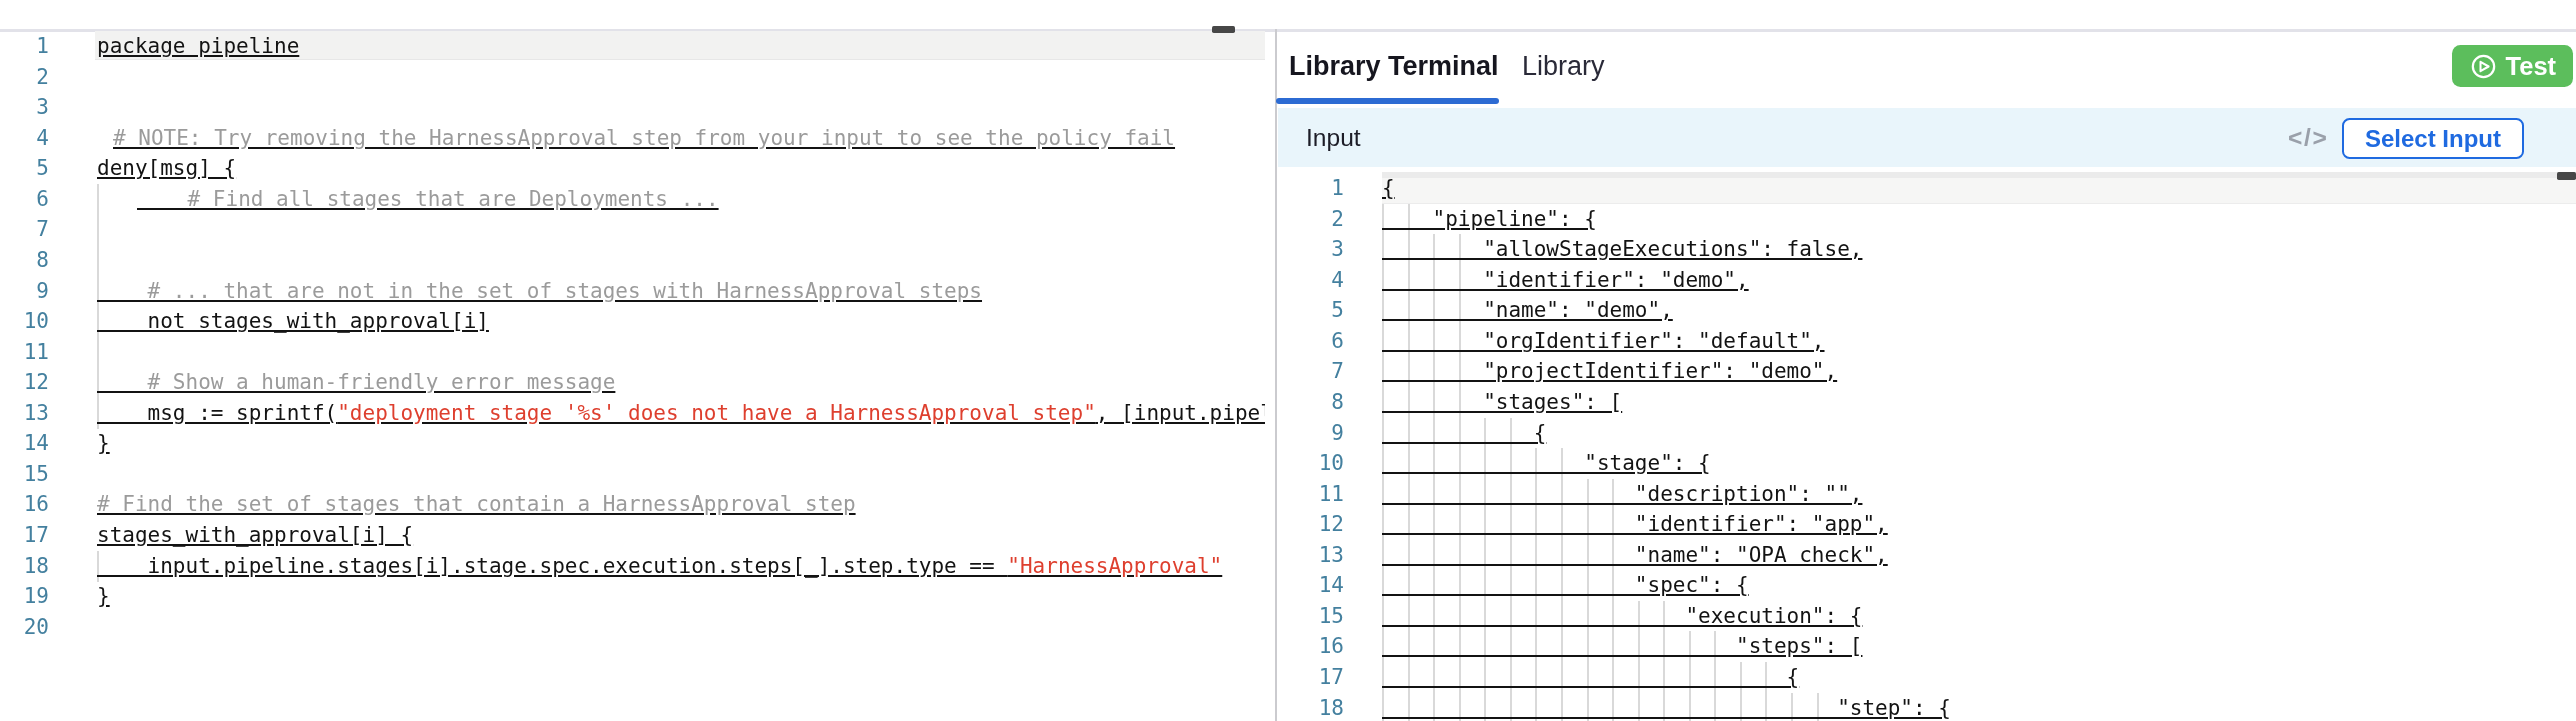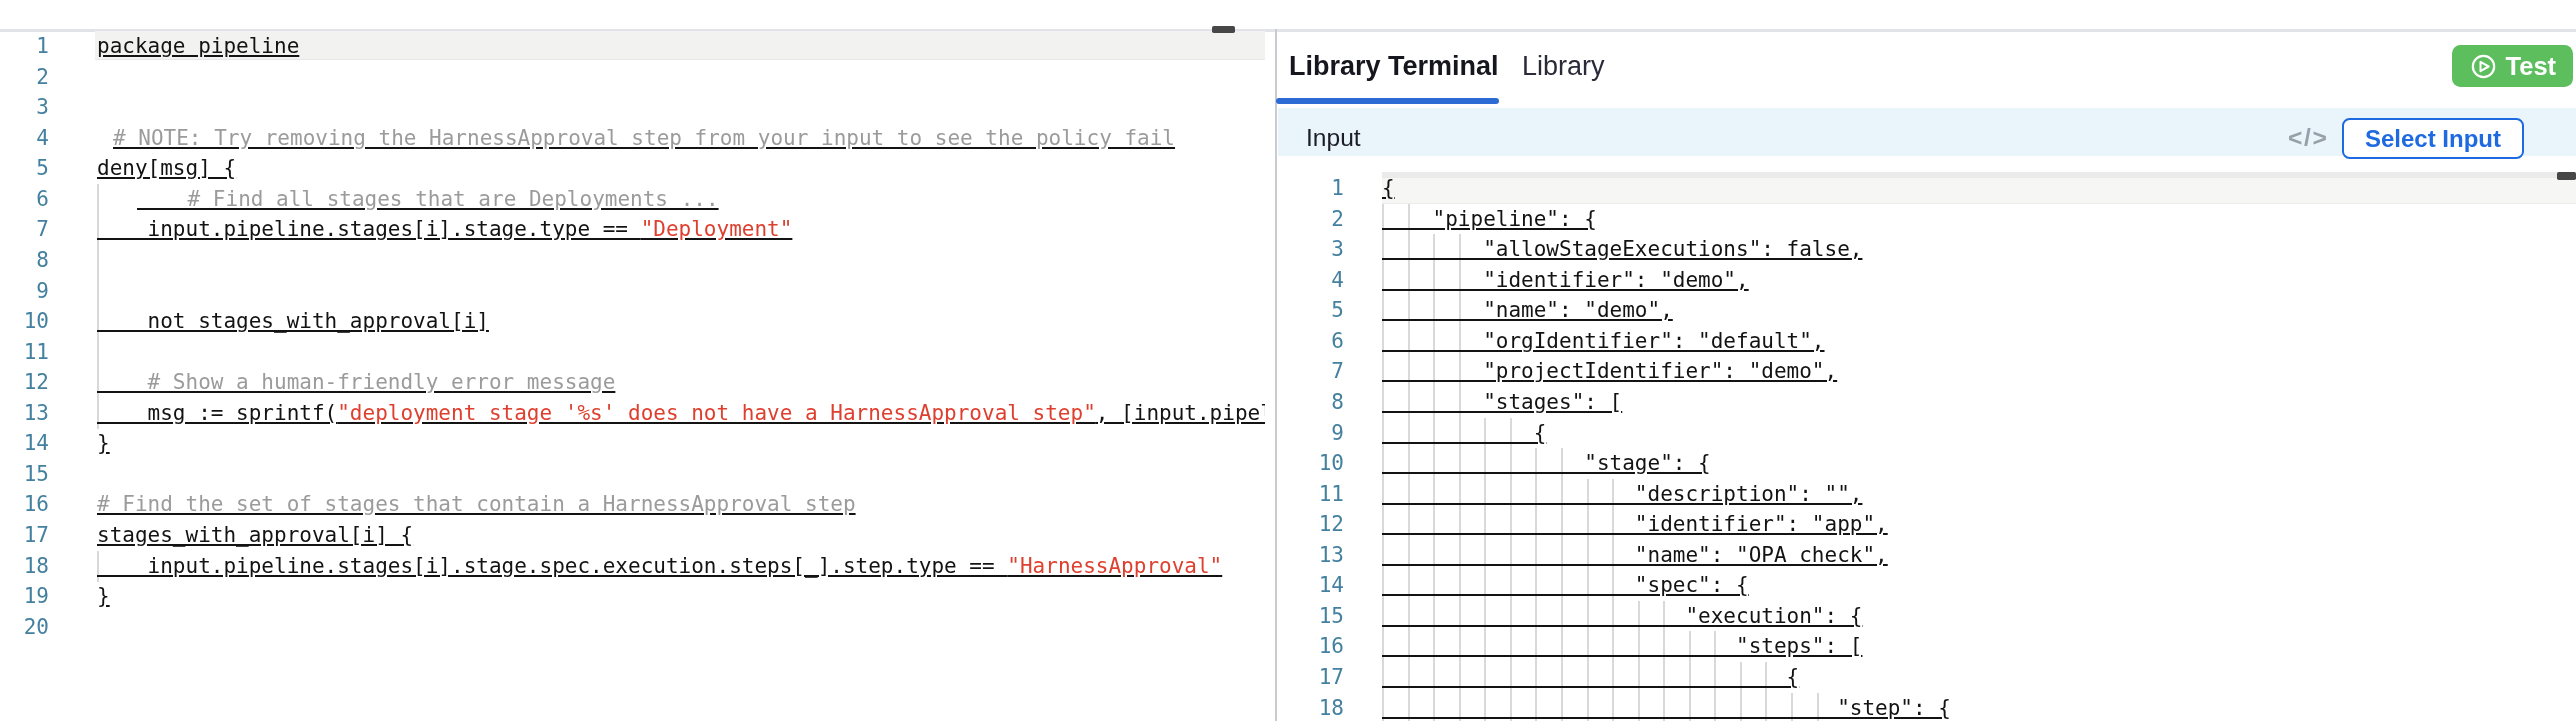--- a/index.html
+++ b/index.html
@@ -29,21 +29,21 @@
   .hthumb-right{position:absolute;left:2557px;top:172px;width:18.7px;height:7.6px;background:#474747;border-radius:1.7px;}
   
   .tab{position:absolute;top:51px;font-size:27px;cursor:pointer;}
   #tab-testing{left:1289px;font-weight:700;color:#16161f;}
   #tab-library{left:1522px;font-weight:400;color:#2a2a38;}
   .tab-underline{position:absolute;left:1276px;top:98px;width:223px;height:6px;background:#2c6bd3;border-radius:3.4px;}
   .test-button{position:absolute;left:2452px;top:45px;width:121px;height:42px;background:#5cbe5c;border-radius:8.5px;
                display:flex;align-items:center;justify-content:center;gap:7.6px;cursor:pointer;}
   .test-button span{color:#ffffff;font-size:25.5px;font-weight:700;}
   
-  .input-bar{position:absolute;left:1278px;top:108px;width:1298px;height:48px;background:#e9f5fb;}
+  .input-bar{position:absolute;left:1278px;top:108px;width:1298px;height:59px;background:#e9f5fb;}
   .input-title{position:absolute;left:28px;top:0;height:59px;line-height:59px;font-size:24.6px;font-weight:500;color:#1d1d27;}
   .code-toggle{position:absolute;left:1010px;top:0;height:59px;line-height:59px;font-size:24.6px;font-weight:700;
                color:#9aa0aa;letter-spacing:1.7px;cursor:pointer;}
   .select-input-btn{position:absolute;left:1064px;top:10.2px;width:178px;height:37px;background:#ffffff;
                     border:2.5px solid #1f6ae0;border-radius:7.6px;color:#1f6ae0;font-size:24px;font-weight:600;
                     display:flex;align-items:center;justify-content:center;cursor:pointer;}
 </style>
 </head>
 <body>
 
@@ -53,23 +53,23 @@
 
   <div class="cur-line-left"></div>
   <div class="hthumb-left"></div>
   <div id="policy-editor" class="editor">
       <div class="code-row" style="top: 0px;"><span class="ln" style="width: 49px;">1</span><span class="code-text" style="left: 97px;"><span class="tk-code">package pipeline</span></span></div>
       <div class="code-row" style="top: 31px;"><span class="ln" style="width: 49px;">2</span><span class="code-text" style="left: 97px;"></span></div>
       <div class="code-row" style="top: 61px;"><span class="ln" style="width: 49px;">3</span></div>
       <div class="code-row" style="top: 92px;"><span class="ln" style="width: 49px;">4</span><span class="code-text" style="left: 97px; margin-left: 16px;"><span class="tk-comment"># NOTE: Try removing the HarnessApproval step from your input to see the policy fail</span></span></div>
       <div class="code-row" style="top: 122px;"><span class="ln" style="width: 49px;">5</span><span class="code-text" style="left: 97px;"><span class="tk-code">deny[msg] {</span></span></div>
       <div class="code-row" style="top: 153px;"><span class="ln" style="width: 49px;">6</span><div class="indent-guide" style="left: 97px;"></div><span class="code-text" style="left: 97px; margin-left: 40px;"><span class="tk-comment">    # Find all stages that are Deployments ...</span></span></div>
-      <div class="code-row" style="top: 183px;"><span class="ln" style="width: 49px;">7</span><div class="indent-guide" style="left: 97px;"></div><span class="code-text" style="left: 97px;"><span class="tk-code">    input.pipeline.stages[i].stage.type == </span><span class="tk-string">"Deployment"</span></span></div>
+      <div class="code-row" style="top: 183px;"><span class="ln" style="width: 49px;">7</span><div class="indent-guide" style="left: 97px;"></div></div>
       <div class="code-row" style="top: 214px;"><span class="ln" style="width: 49px;">8</span><div class="indent-guide" style="left: 97px;"></div><span class="code-text" style="left: 97px;"></span></div>
-      <div class="code-row" style="top: 245px;"><span class="ln" style="width: 49px;">9</span><div class="indent-guide" style="left: 97px;"></div></div>
+      <div class="code-row" style="top: 245px;"><span class="ln" style="width: 49px;">9</span><div class="indent-guide" style="left: 97px;"></div><span class="code-text" style="left: 97px;"><span class="tk-comment">    # ... that are not in the set of stages with HarnessApproval steps</span></span></div>
       <div class="code-row" style="top: 275px;"><span class="ln" style="width: 49px;">10</span><div class="indent-guide" style="left: 97px;"></div><span class="code-text" style="left: 97px;"><span class="tk-code">    not stages_with_approval[i]</span></span></div>
       <div class="code-row" style="top: 306px;"><span class="ln" style="width: 49px;">11</span><div class="indent-guide" style="left: 97px;"></div><span class="code-text" style="left: 97px;"></span></div>
       <div class="code-row" style="top: 336px;"><span class="ln" style="width: 49px;">12</span><div class="indent-guide" style="left: 97px;"></div><span class="code-text" style="left: 97px;"><span class="tk-comment">    # Show a human-friendly error message</span></span></div>
       <div class="code-row" style="top: 367px;"><span class="ln" style="width: 49px;">13</span><div class="indent-guide" style="left: 97px;"></div><span class="code-text" style="left: 97px;"><span class="tk-code">    msg := sprintf(</span><span class="tk-string">"deployment stage '%s' does not have a HarnessApproval step"</span><span class="tk-code">, [input.pipel</span></span></div>
       <div class="code-row" style="top: 397px;"><span class="ln" style="width: 49px;">14</span><span class="code-text" style="left: 97px;"><span class="tk-code">}</span></span></div>
       <div class="code-row" style="top: 428px;"><span class="ln" style="width: 49px;">15</span><span class="code-text" style="left: 97px;"></span></div>
       <div class="code-row" style="top: 458px;"><span class="ln" style="width: 49px;">16</span><span class="code-text" style="left: 97px;"><span class="tk-comment"># Find the set of stages that contain a HarnessApproval step</span></span></div>
       <div class="code-row" style="top: 489px;"><span class="ln" style="width: 49px;">17</span><span class="code-text" style="left: 97px;"><span class="tk-code">stages_with_approval[i] {</span></span></div>
       <div class="code-row" style="top: 520px;"><span class="ln" style="width: 49px;">18</span><div class="indent-guide" style="left: 97px;"></div><span class="code-text" style="left: 97px;"><span class="tk-code">    input.pipeline.stages[i].stage.spec.execution.steps[_].step.type == </span><span class="tk-string">"HarnessApproval"</span></span></div>
       <div class="code-row" style="top: 550px;"><span class="ln" style="width: 49px;">19</span><span class="code-text" style="left: 97px;"><span class="tk-code">}</span></span></div>

